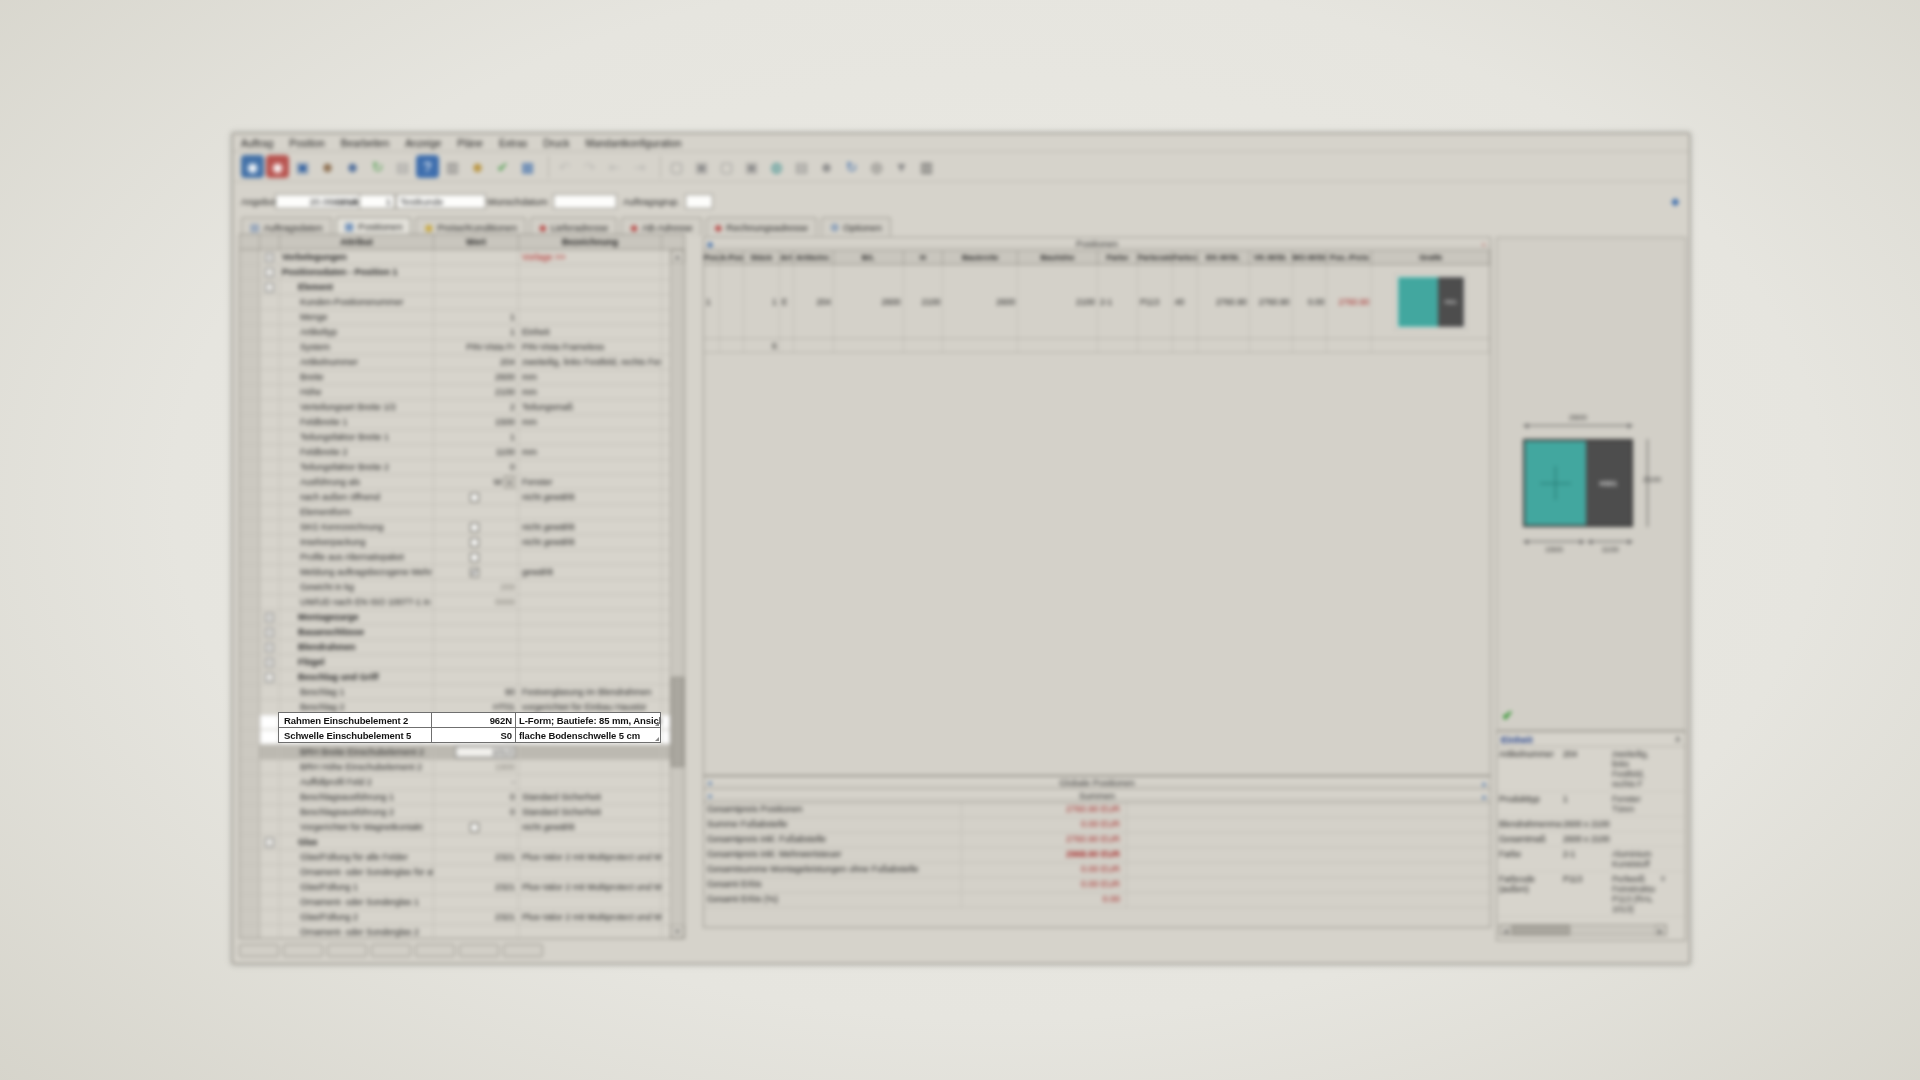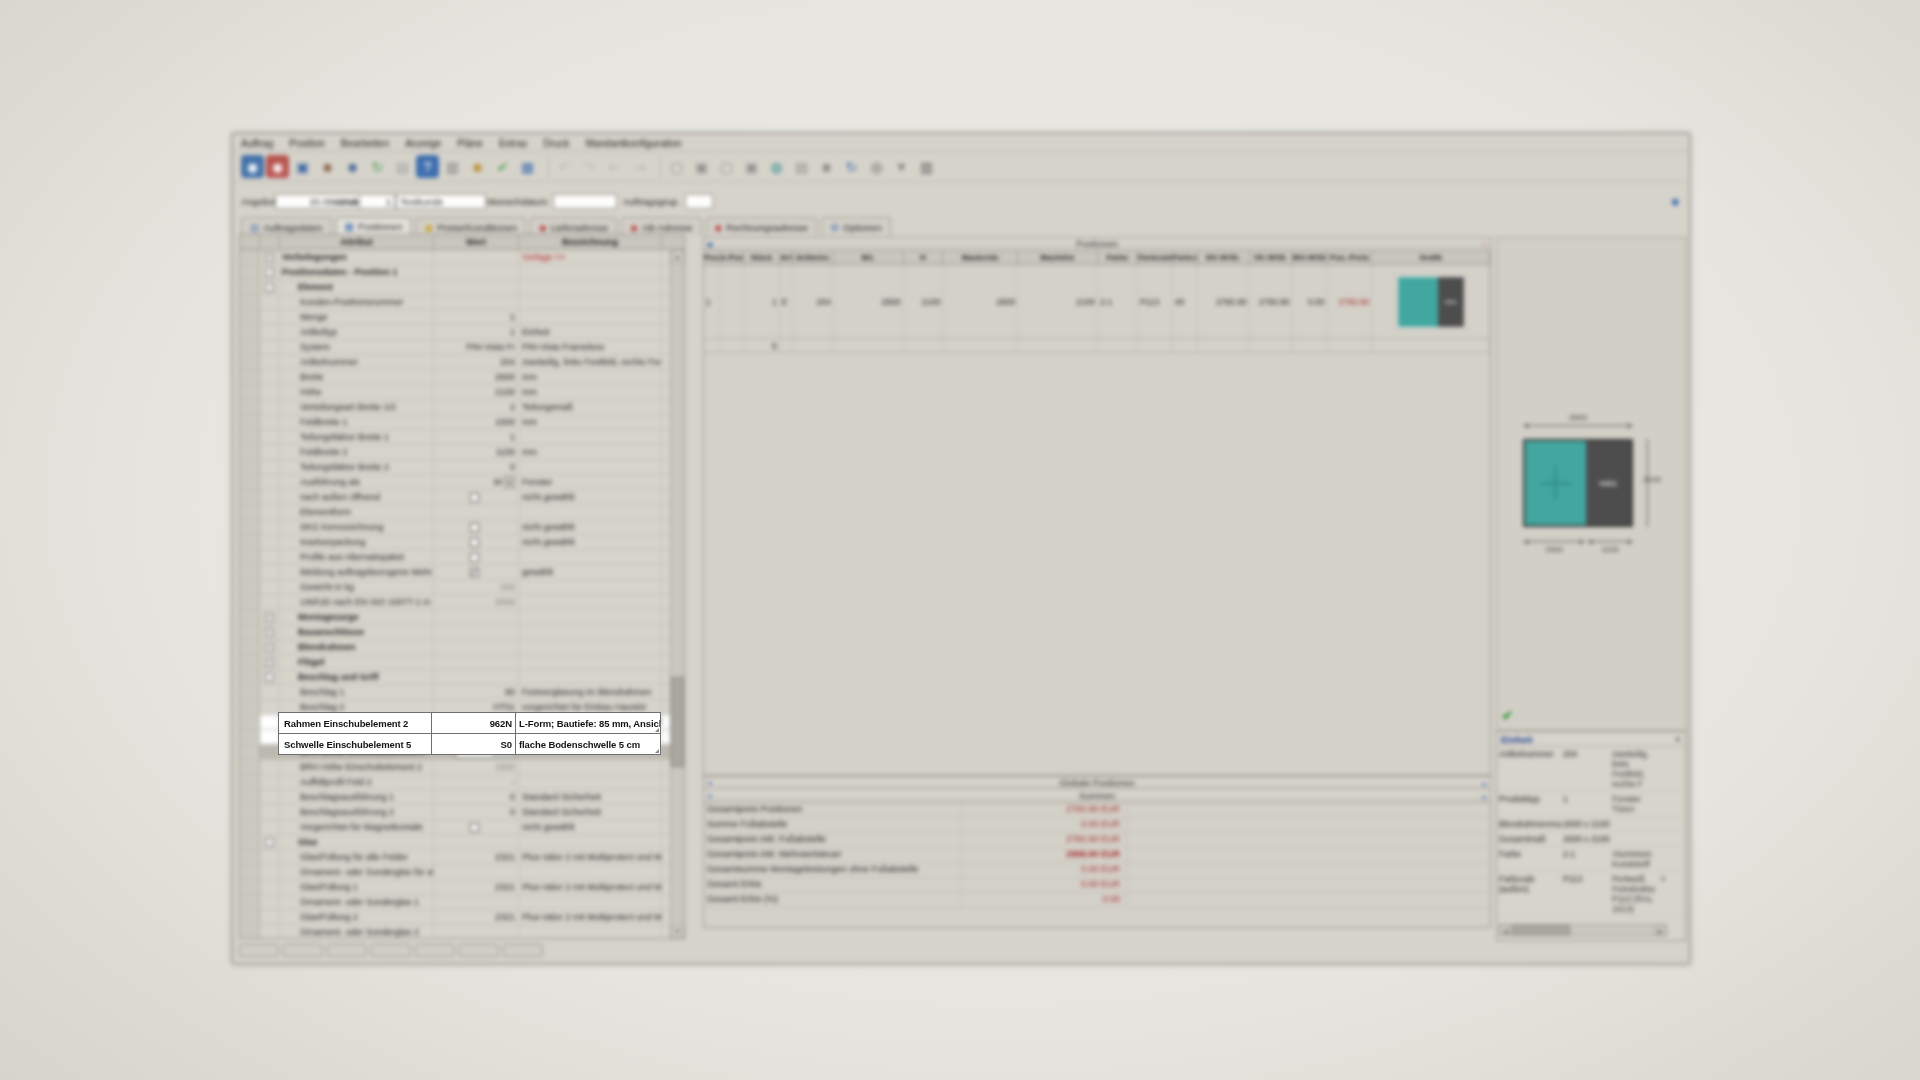--- a/index.html
+++ b/index.html
@@ -139,21 +139,21 @@
   .hscroll .arr { position:absolute; top:0; width:11px; height:10px; background:#d2cfc7; border:1px solid #a7a49c;
                   font-size:6px; text-align:center; line-height:10px; color:#555; }
   .hscroll .thumb { position:absolute; left:12px; top:0; width:58px; height:10px; background:#aaa79f; border:1px solid #8f8c84; }
 
   
   .bottom-bar { position:absolute; left:6px; top:810px; height:16px; display:flex; gap:4px; }
   .bbtn { width:40px; height:13px; background:#d2cfc7; border:1px solid #97948c; border-radius:2px; }
 
   
   .sharp-overlay { position:absolute; left:278px; top:713px; width:385px; z-index:10; }
-  .sh-row { display:flex; height:21px; }
+  .sh-row { display:flex; height:15px; }
   .sh-cell { background:#ffffff; border:1px solid #6f6f6f; margin-top:-1px; font-size:9.5px; font-weight:bold;
              color:#141414; display:flex; align-items:center; overflow:hidden; white-space:nowrap; letter-spacing:-0.1px; }
   .sh-lbl { width:154px; padding-left:5px; }
   .sh-val { width:85px; margin-left:-1px; justify-content:flex-end; padding-right:3px; }
   .sh-dsc { width:146px; margin-left:-1px; padding-left:3px; position:relative; }
   .sh-dsc:after { content:""; position:absolute; right:1px; bottom:1px; border-left:4px solid transparent;
                   border-bottom:4px solid #888; }
 </style>
 </head>
 <body>

